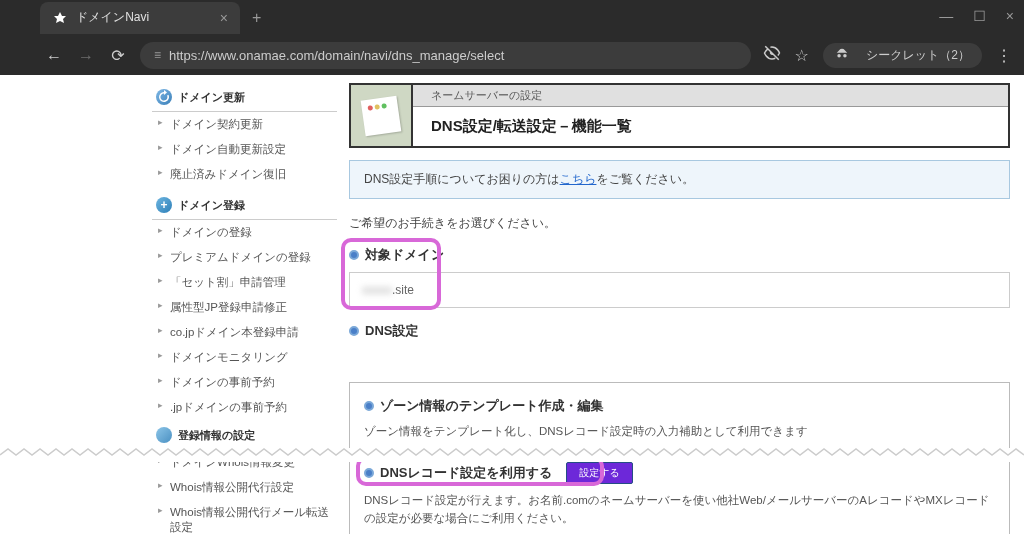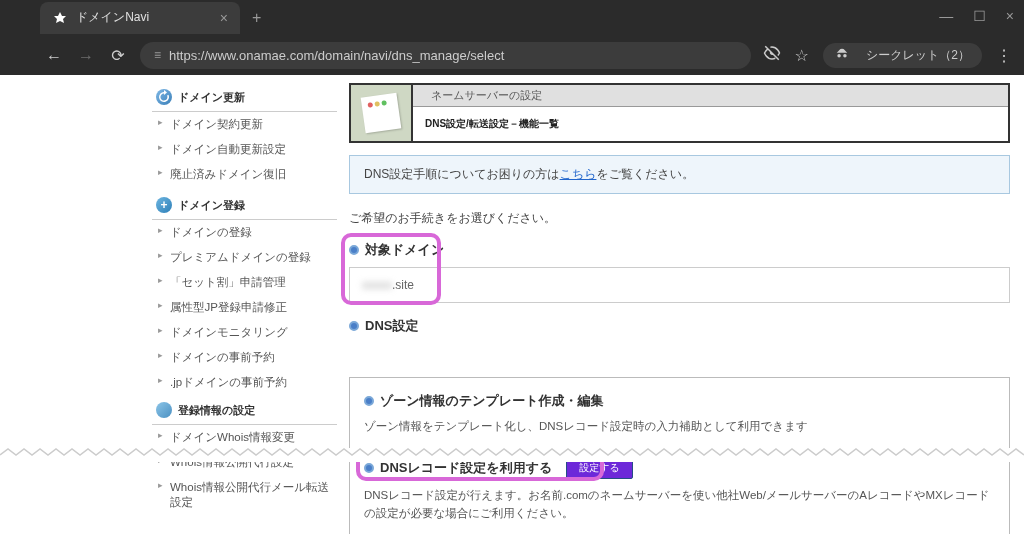--- a/index.html
+++ b/index.html
@@ -36,21 +36,21 @@
     .sidebar-item::before { content: "▸"; position: absolute; left: 6px; color: #999; font-size: 9px; }
     
     .main-content { flex: 1; padding: 0 14px 0 4px; position: relative; }
     .header-box { border: 2px solid #333; display: flex; margin-bottom: 12px; }
     .header-icon-area { width: 60px; background: #cfd8c4; display: flex; align-items: center; justify-content: center; position: relative; }
     .paper-icon { width: 36px; height: 36px; background: #fff; transform: rotate(-8deg); box-shadow: 1px 1px 2px rgba(0,0,0,0.2); position: relative; }
     .paper-dots { position: absolute; top: 6px; left: 6px; display: flex; gap: 2px; }
     .paper-dot { width: 5px; height: 5px; border-radius: 50%; }
     .header-text-area { flex: 1; border-left: 2px solid #333; }
     .header-breadcrumb { background: #e0e0e0; padding: 3px 18px; font-size: 11px; color: #555; border-bottom: 1px solid #999; }
-    .header-title { padding: 10px 12px; font-size: 10px; font-weight: bold; color: #222; border-radius: 12px; }
+    .header-title { padding: 10px 18px; font-size: 15px; font-weight: bold; color: #222; border-radius: 12px; }
     
     .info-box { background: #eef5fb; border: 1px solid #a8c8e0; padding: 10px 14px; font-size: 12px; color: #444; margin-bottom: 16px; }
     .info-link { color: #2266cc; text-decoration: underline; cursor: pointer; }
     .instruction { font-size: 12px; color: #444; margin-bottom: 14px; }
     
     .section-label { font-size: 13px; font-weight: bold; color: #333; margin-bottom: 8px; display: flex; align-items: center; gap: 6px; }
     .bullet { width: 10px; height: 10px; border-radius: 50%; background: #4a7fc8; border: 2px solid #7ba8d8; }
     .domain-input-box { border: 1px solid #ccc; padding: 10px 12px; font-size: 12px; color: #666; margin-bottom: 14px; }
     .domain-blur { filter: blur(3px); color: #aaa; }
     
@@ -135,20 +135,21 @@
 
     <div class="sidebar-section">
       <div class="section-header">
         <span class="section-icon icon-plus">+</span>
         <span class="section-title">ドメイン登録</span>
       </div>
       <div class="sidebar-item">ドメインの登録</div>
       <div class="sidebar-item">プレミアムドメインの登録</div>
       <div class="sidebar-item">「セット割」申請管理</div>
       <div class="sidebar-item">属性型JP登録申請修正</div>
+      <div class="sidebar-item">co.jpドメイン本登録申請</div>
       <div class="sidebar-item">ドメインモニタリング</div>
       <div class="sidebar-item">ドメインの事前予約</div>
       <div class="sidebar-item">.jpドメインの事前予約</div>
     </div>
 
     <div class="sidebar-section lower-sidebar-adjust">
       <div class="section-header">
         <span class="section-icon icon-gear"></span>
         <span class="section-title">登録情報の設定</span>
       </div>

